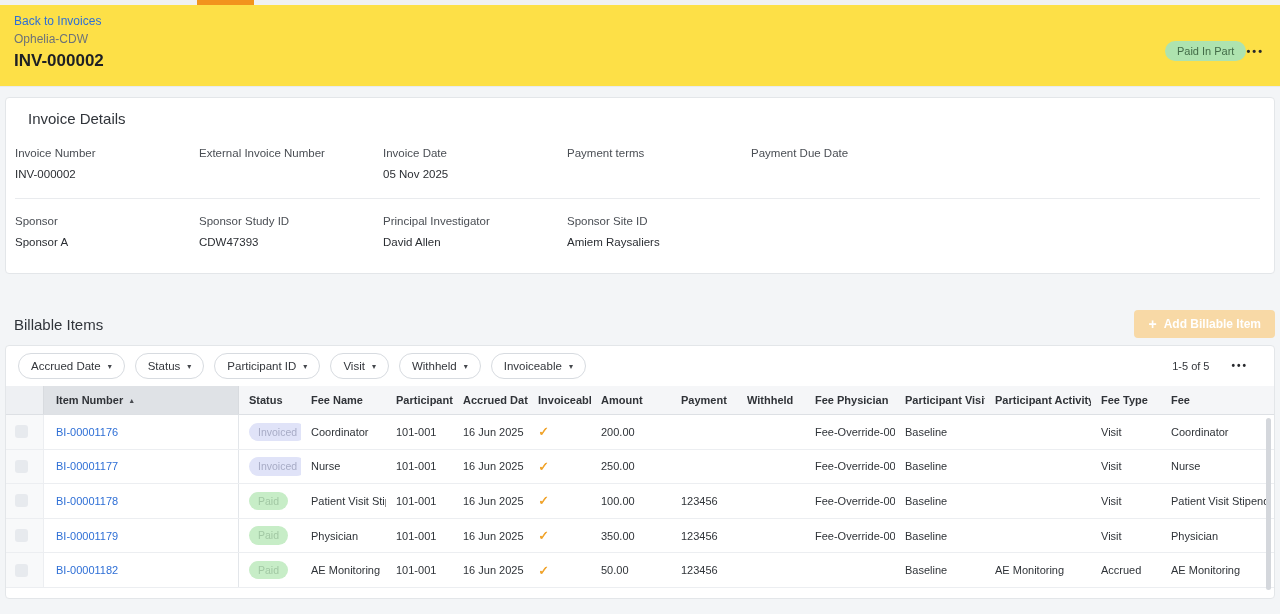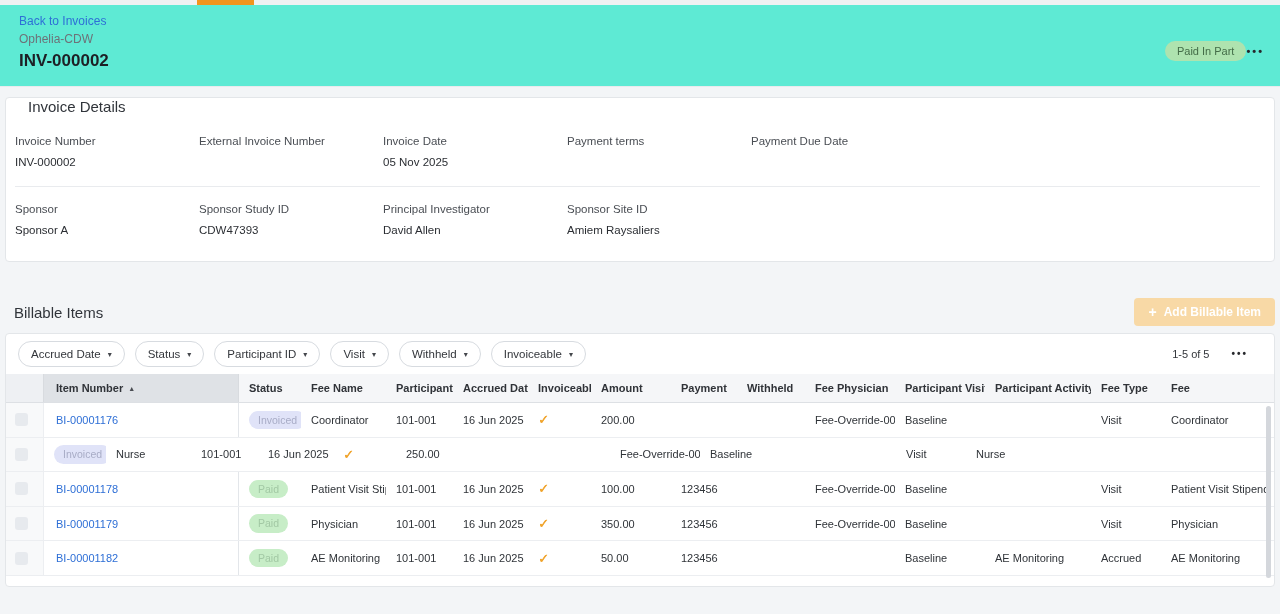--- a/index.html
+++ b/index.html
@@ -7,33 +7,33 @@
   body {
     font-family: "Liberation Sans", "DejaVu Sans", sans-serif;
     background:#f3f5f7; color:#2f3338; font-size:12px;
   }
 
   
   .top-strip { position:relative; height:5px; background:#f0f1f2; }
   .top-strip .progress { position:absolute; left:197px; top:0; width:57px; height:5px; background:#f2941d; }
 
   
-  .page-header { position:relative; background:#5eead4; padding:9px 19px 15px; border-bottom:1px solid #e9ebee; }
+  .page-header { position:relative; background:#fde047; padding:9px 14px 15px; border-bottom:1px solid #e9ebee; }
   .back-link { color:#2e6fd6; font-size:12px; text-decoration:none; display:inline-block; cursor:pointer; }
   .study-name { color:#6d7278; font-size:12px; margin-top:4px; }
   .inv-title { color:#1d2025; font-size:17px; font-weight:bold; margin-top:5px; }
   .header-right { position:absolute; right:16px; top:36px; display:flex; align-items:center; }
   .status-pill { background:#aee3af; color:#436c47; font-size:11px; padding:4px 12px; border-radius:11px; }
   .dots { color:#26282c; font-weight:bold; font-size:11px; letter-spacing:2px; cursor:pointer; line-height:1; }
 
   
   .card { background:#ffffff; border:1px solid #e3e6e9; border-radius:4px; margin:0 5px; }
 
   
-  .details-card { margin-top:10px; padding:0 14px 24px 9px; }
+  .details-card { margin-top:10px; padding:12px 14px 24px 9px; }
   .section-title { font-size:15px; color:#30343a; font-weight:normal; }
   .details-card .section-title { margin-left:13px; margin-bottom:20px; }
   .fields-grid { display:grid; grid-template-columns:repeat(5,168px);gap:16px; }
   .field .label { color:#4a4e54; font-size:11.5px; }
   .field .value { color:#2b2e33; font-size:11.5px; margin-top:9px; min-height:13px; }
   .details-divider { border:none; border-top:1px solid #e9ebee; margin:17px 0 16px; }
 
   
   .billable-head { display:flex; align-items:center; justify-content:space-between; margin:36px 5px 7px; padding-left:9px; }
   .add-btn { background:#f8d9a6; color:#ffffff; font-weight:bold; font-size:12px; border:none; border-radius:4px; padding:7px 14px; cursor:pointer; display:flex; align-items:center; gap:7px; }
@@ -231,20 +231,23 @@
       <div class="cell c-pv">Baseline</div>
       <div class="cell c-pa"></div>
       <div class="cell c-ft">Visit</div>
       <div class="cell c-fee">Coordinator</div>
     </div>
 
     <div class="grid-row">
       <div class="cell c-check">
           <div class="checkbox"></div>
         </div>
+      <div class="cell c-item">
+          <a class="item-link">BI-00001177</a>
+        </div>
       <div class="cell c-status">
           <span class="pill invoiced">Invoiced</span>
         </div>
       <div class="cell c-fname">Nurse</div>
       <div class="cell c-part">101-001</div>
       <div class="cell c-accr">16 Jun 2025</div>
       <div class="cell c-inv">
           <span class="check">✓</span>
         </div>
       <div class="cell c-amt">250.00</div>

